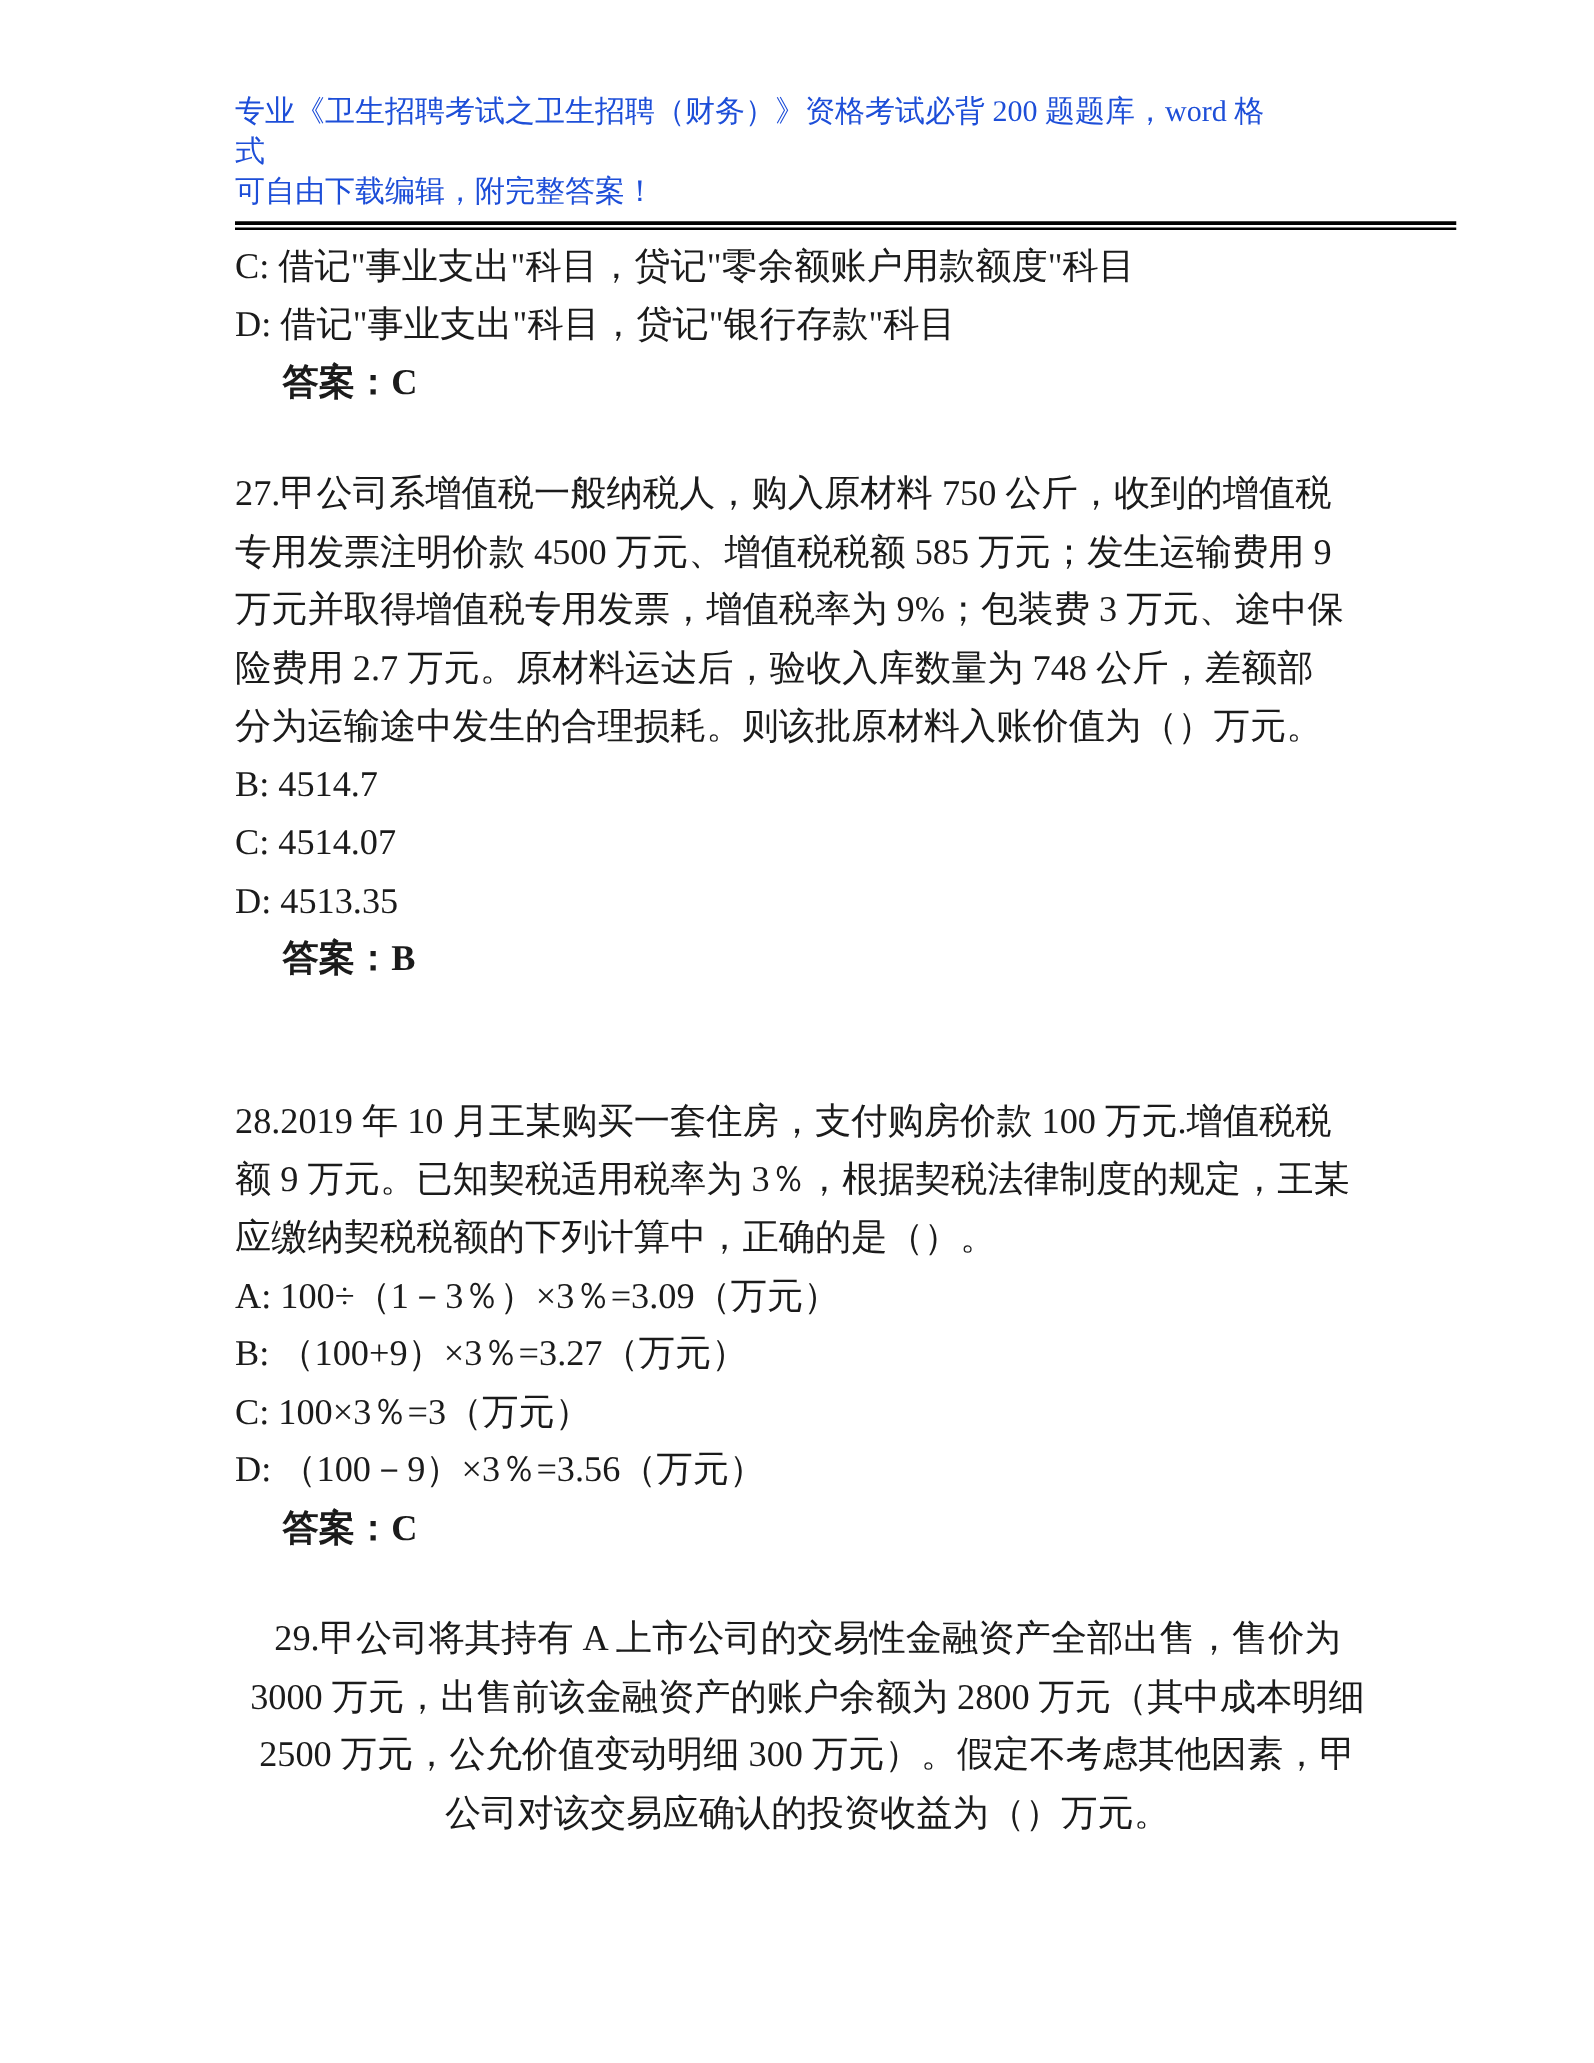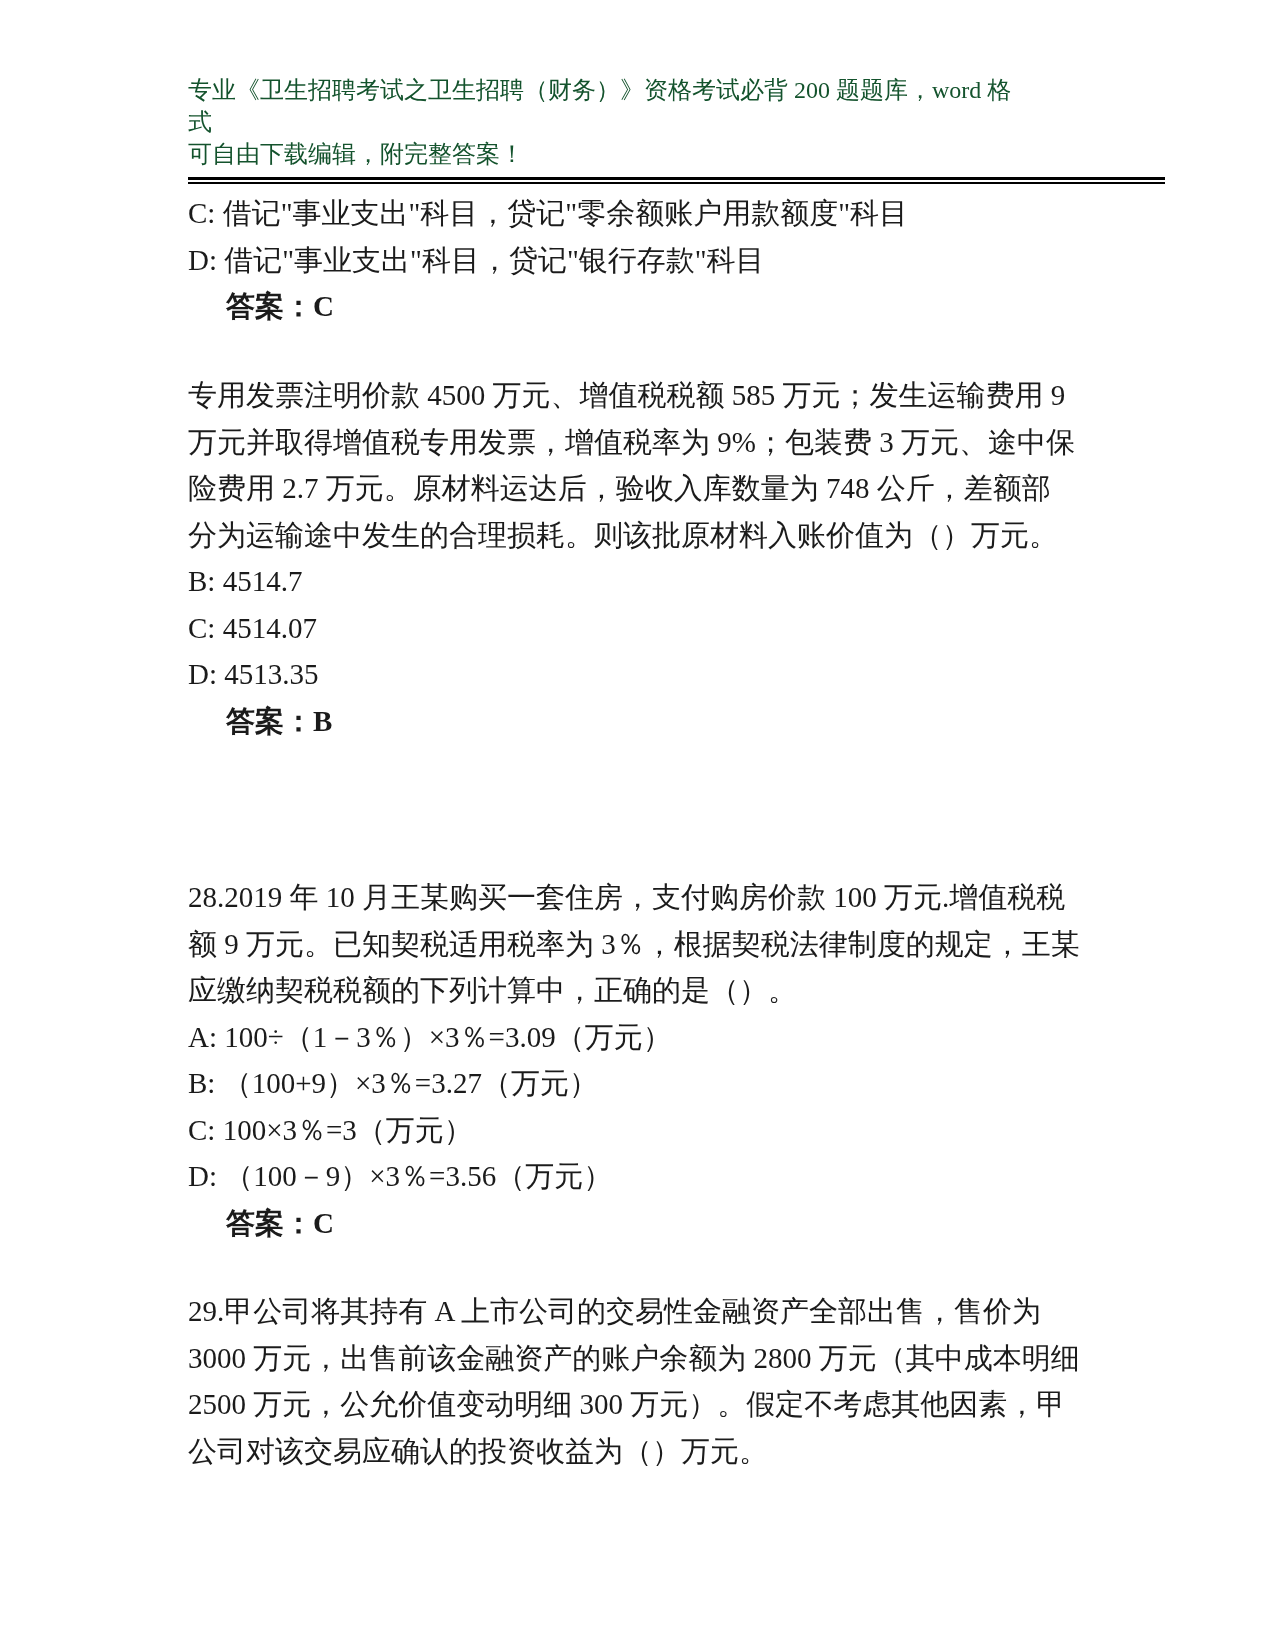--- a/index.html
+++ b/index.html
@@ -16,21 +16,21 @@
     font-family: "Liberation Serif", "DejaVu Serif", serif;
     overflow: hidden;
   }
   .doc-header {
     position: absolute;
     left: 188px;
     top: 74px;
     width: 845px;
     font-size: 24px;
     line-height: 32px;
-    color: #14532d;
+    color: #1d4ed8;
   }
   .header-rule {
     position: absolute;
     left: 188px;
     top: 177px;
     width: 977px;
     height: 2px;
     border-top: 3px solid #000000;
     border-bottom: 2px solid #000000;
   }
@@ -38,21 +38,21 @@
     position: absolute;
     left: 188px;
     width: 916px;
     font-size: 29px;
     line-height: 46.5px;
     color: #1b1b1b;
   }
   .block-1 { top: 190px; }
   .block-2 { top: 372px; }
   .block-3 { top: 874px; }
-  .block-4 { top: 1288px; }
+  .block-4 { top: 1288px; text-align: center; }
   .qline, .opt { white-space: nowrap; }
   .answer { font-weight: bold; margin-left: 38px; }
 </style>
 </head>
 <body>
 
 <div class="page">
 
   <div class="doc-header">
     <div>专业《卫生招聘考试之卫生招聘（财务）》资格考试必背 200 题题库，word 格式</div>
@@ -61,20 +61,21 @@
 
   <div class="header-rule"></div>
 
   <div class="block block-1">
     <div class="opt">C: 借记"事业支出"科目，贷记"零余额账户用款额度"科目</div>
     <div class="opt">D: 借记"事业支出"科目，贷记"银行存款"科目</div>
     <div class="answer">答案：C</div>
   </div>
 
   <div class="block block-2">
+    <div class="qline">27.甲公司系增值税一般纳税人，购入原材料 750 公斤，收到的增值税</div>
     <div class="qline">专用发票注明价款 4500 万元、增值税税额 585 万元；发生运输费用 9</div>
     <div class="qline">万元并取得增值税专用发票，增值税率为 9%；包装费 3 万元、途中保</div>
     <div class="qline">险费用 2.7 万元。原材料运达后，验收入库数量为 748 公斤，差额部</div>
     <div class="qline">分为运输途中发生的合理损耗。则该批原材料入账价值为（）万元。</div>
     <div class="opt">B: 4514.7</div>
     <div class="opt">C: 4514.07</div>
     <div class="opt">D: 4513.35</div>
     <div class="answer">答案：B</div>
   </div>
 

